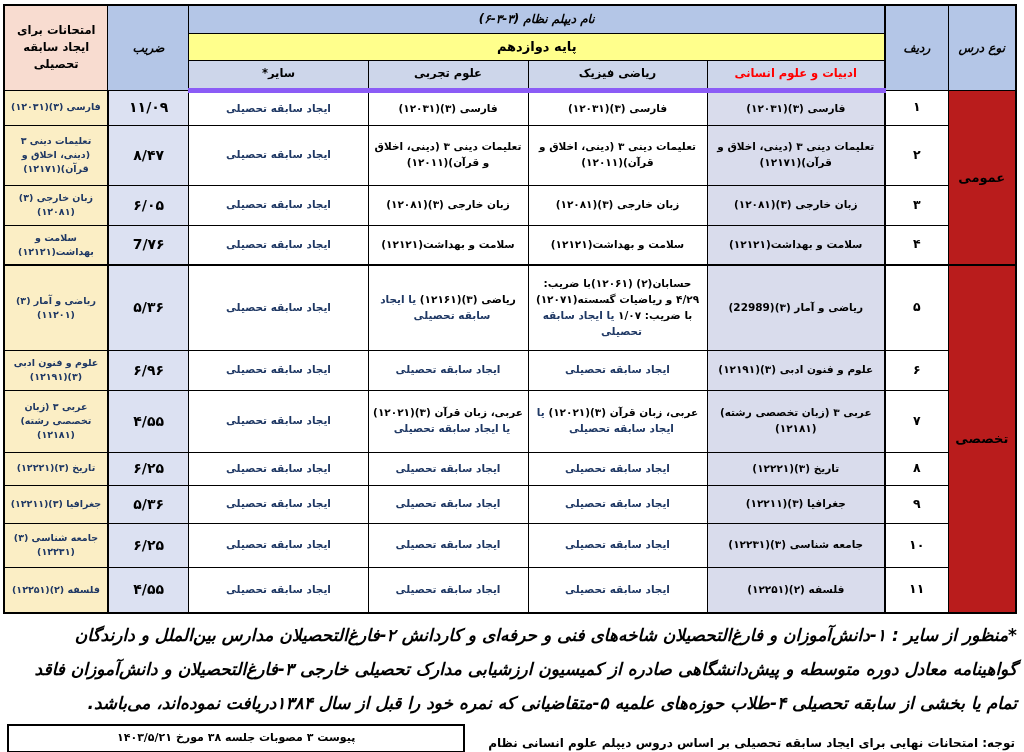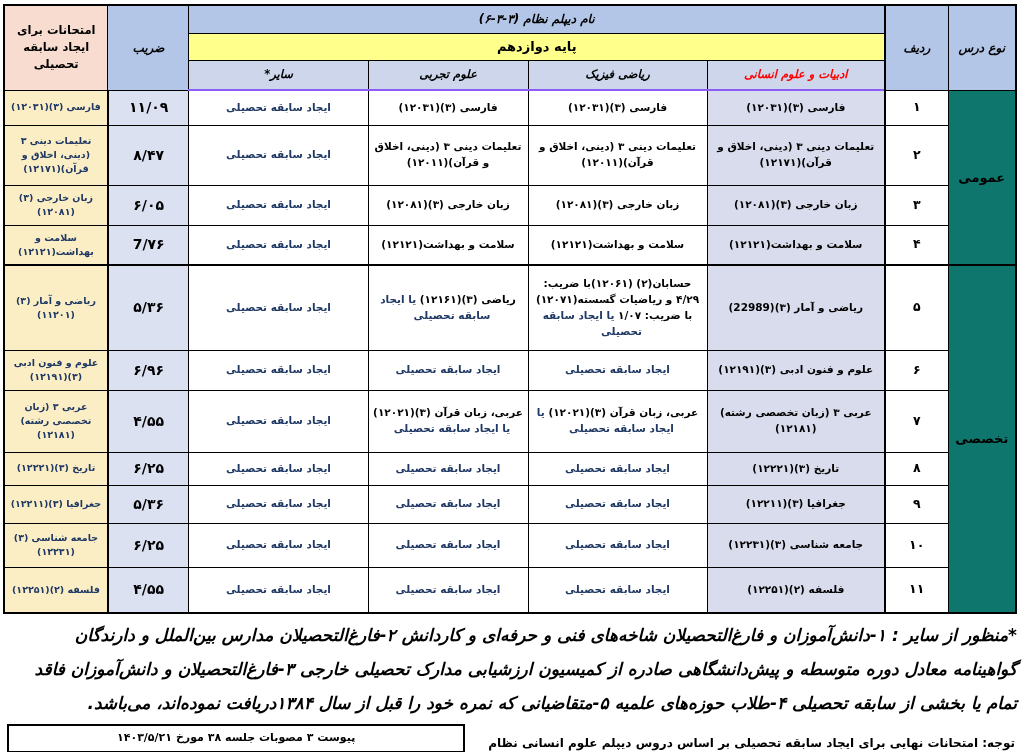--- a/index.html
+++ b/index.html
@@ -12,24 +12,24 @@
   .hblue{background:#B4C6E7;font-size:12px;font-style:italic;}
   .hyellow{background:#FFFF8C;font-size:13px;margin-top:36px;}
   .hsub{background:#CDD6EA;font-size:11.5px;}
   .redtxt{color:#FF0000;}
   .hpeach{background:#F8DCD0;font-size:11.5px;border-left-width:1px;}
   .adab{background:#D9DCEC;}
   .zarib{background:#DCE1F2;font-size:14px;}
   .emt{background:#FBEEC5;font-size:9.5px;color:#1F3864;border-right-width:2px;}
   .navy{color:#1F3864;margin-left:8px;}
   .num{font-size:12.5px;}
-  .type-cell{font-size:13px;background:#0f766e;}
+  .type-cell{font-size:13px;background:#b91c1c;}
   .gsep{border-right-width:2px;}
   .rsep{border-left-width:2px;}
-  tr.subhead td{border-bottom:2px solid #8b5cf6;font-style:italic;}
+  tr.subhead td{border-bottom:5px solid #8b5cf6;}
   tr.group-start td{border-top:2px solid #000;}
   .star-note{font-size:17px;line-height:2.0;margin:2px 0 4px 0;font-style:italic;}
   .bottom-row{display:flex;justify-content:space-between;align-items:flex-start;}
   .attention{font-size:12px;margin-top:12px;padding-right:2px;}
   .appendix-box{border:2px solid #000;width:548px;text-align:center;font-size:11px;line-height:1.9;padding:2px 0;}
 </style>
 </head>
 <body>
 
 <div class="page">

